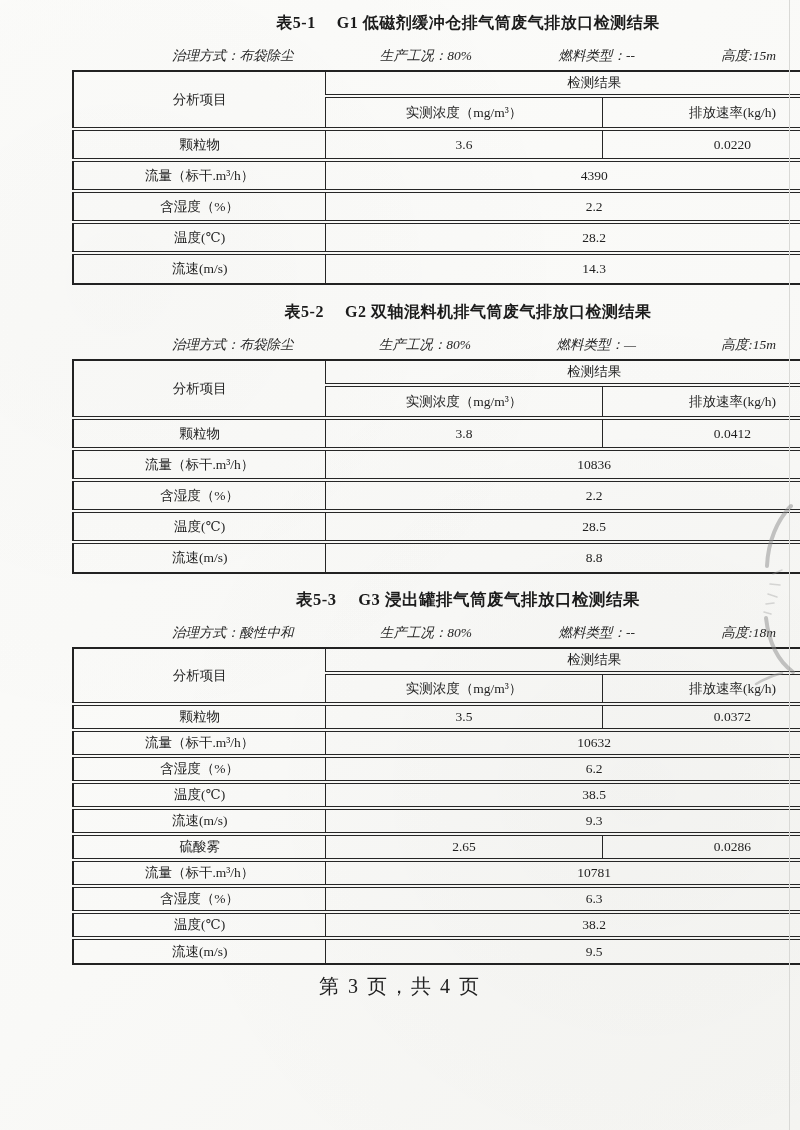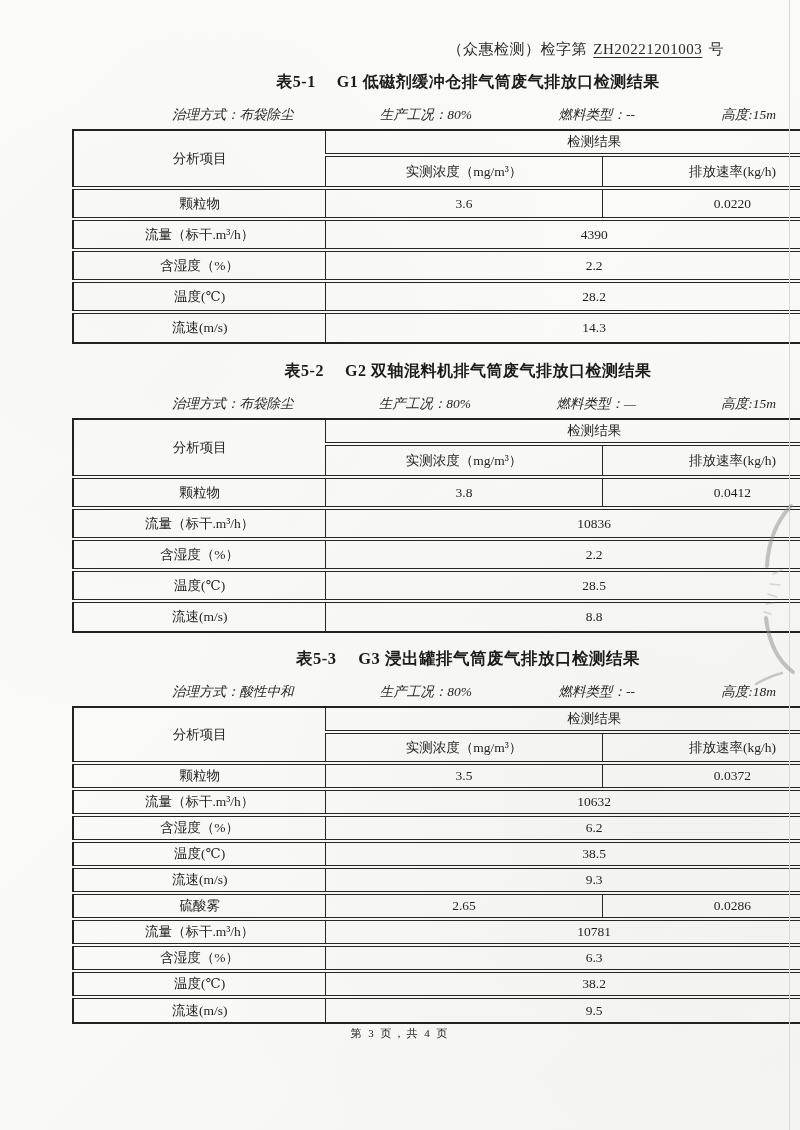--- a/index.html
+++ b/index.html
@@ -30,34 +30,29 @@
     text-align:center;vertical-align:middle;padding:1px 4px;color:#1f1f1f;
     border-left:1.5px solid #262626;border-right:1.5px solid #262626;
     border-top:4px double #262626;border-bottom:4px double #262626;
   }
   table.report tr.r-first td{border-top:none;}
   table.report tr.r-last td{border-bottom:none;}
   .t12 tr{height:31px;} .t12 tr.hr1{height:25px;} .t12 tr.hr2{height:33px;}
   .t3  tr{height:26px;} .t3  tr.hr1{height:25px;} .t3  tr.hr2{height:31px;}
   .footer-wrap{width:656px;margin-left:72px;text-align:center;}
   .footer-end{margin-top:5px;font-size:13px;letter-spacing:0.5px;}
-  .footer-page{margin-top:2px;font-size:11px;letter-spacing:2px;}
+  .footer-page{margin-top:8px;font-size:20px;letter-spacing:2px;}
   .seal{position:absolute;top:498px;right:4px;opacity:0.5;}
 </style>
 </head>
 <body>
 
 <div class="page">
   <div class="edge-line"></div>
 
-  <div class="doc-header">
-    <span>（众惠检测）检字第</span>
-    <span class="doc-number">ZH20221201003</span>
-    <span>号</span>
-  </div>
 
 
   <div class="table-block">
     <div class="tbl-title mt1">表5-1　 G1 低磁剂缓冲仓排气筒废气排放口检测结果</div>
     <div class="tbl-meta">
       <span>治理方式：布袋除尘</span>
       <span>生产工况：80%</span>
       <span>燃料类型：--</span>
       <span>高度:15m</span>
     </div>

